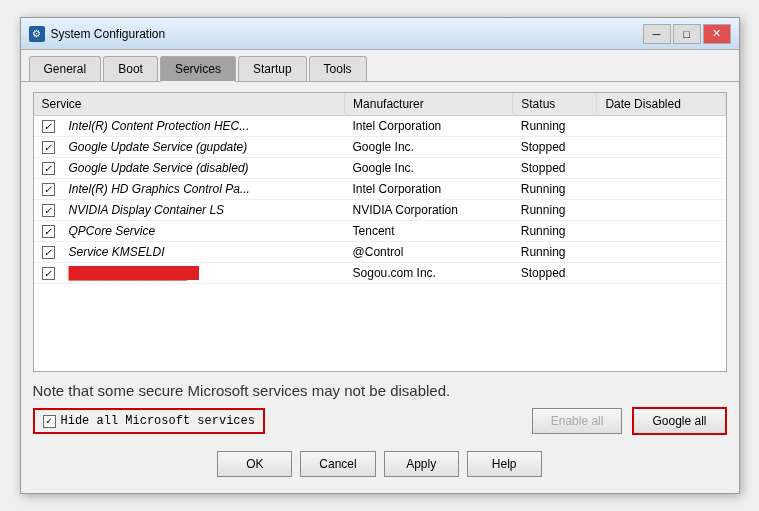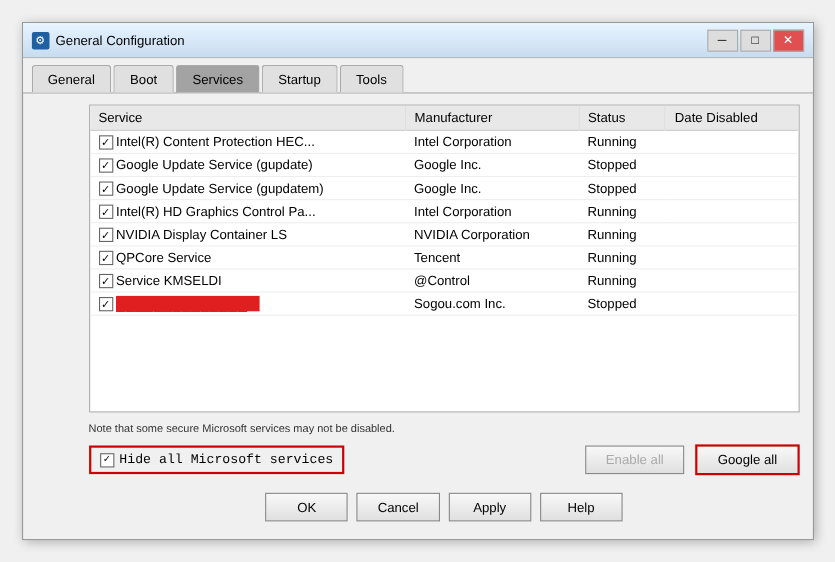--- a/index.html
+++ b/index.html
@@ -79,21 +79,20 @@
       border-radius: 3px 3px 0 0;
     }
     .tab.active {
       background: #a3a3a3;
       border-bottom: 1px solid #f0f0f0;
       z-index: 1;
       margin-bottom: -1px;
     }
     .content {
       padding: 10px 12px;
-      margin-left: 48px;
     }
     .table-container {
       border: 1px solid #aaa;
       background: white;
       height: 280px;
       overflow-y: auto;
     }
     table {
       width: 100%;
       border-collapse: collapse;
@@ -111,22 +110,23 @@
     }
     tbody tr {
       border-bottom: 1px solid #eee;
     }
     tbody td {
       padding: 3px 8px;
       font-size: 12px;
     }
     .checkbox-cell {
       display: flex;
-      align-items: flex-end;
-      gap: 3px;
+      align-items: center;
+      gap: 14px;
+      font-style: italic;
     }
     .cb {
       width: 13px;
       height: 13px;
       border: 1px solid #666;
       background: white;
       display: inline-flex;
       align-items: center;
       justify-content: center;
       flex-shrink: 0;
@@ -140,21 +140,21 @@
       background: #e02020;
       color: #e02020;
       height: 14px;
       display: inline-block;
       width: 130px;
     }
     .bottom-section {
       margin-top: 10px;
     }
     .note-text {
-      font-size: 10px;
+      font-size: 15px;
       color: #333;
       margin-bottom: 8px;
     }
     .bottom-row {
       display: flex;
       align-items: center;
       gap: 10px;
       margin-bottom: 10px;
     }
     .hide-ms-box {
@@ -192,21 +192,21 @@
   </style>
 </head>
 <body>
 
 <div class="window">
 
   <div class="title-bar">
     <div class="title-bar-icon">
       <span>⚙</span>
     </div>
-    <span class="title-bar-text">General Configuration</span>
+    <span class="title-bar-text">System Configuration</span>
     <div class="title-bar-controls">
       <button class="title-btn">─</button>
       <button class="title-btn">□</button>
       <button class="title-btn close">✕</button>
     </div>
   </div>
 
   <div class="tab-bar">
     <div class="tab">General</div>
     <div class="tab">Boot</div>
@@ -246,21 +246,21 @@
                 </div>
               </td>
               <td>Google Inc.</td>
               <td>Stopped</td>
               <td></td>
             </tr>
             <tr>
               <td>
                 <div class="checkbox-cell">
                   <div class="cb checked"></div>
-                  <span>Google Update Service (gupdatem)</span>
+                  <span>Google Update Service (disabled)</span>
                 </div>
               </td>
               <td>Google Inc.</td>
               <td>Stopped</td>
               <td></td>
             </tr>
             <tr>
               <td>
                 <div class="checkbox-cell">
                   <div class="cb checked"></div>

